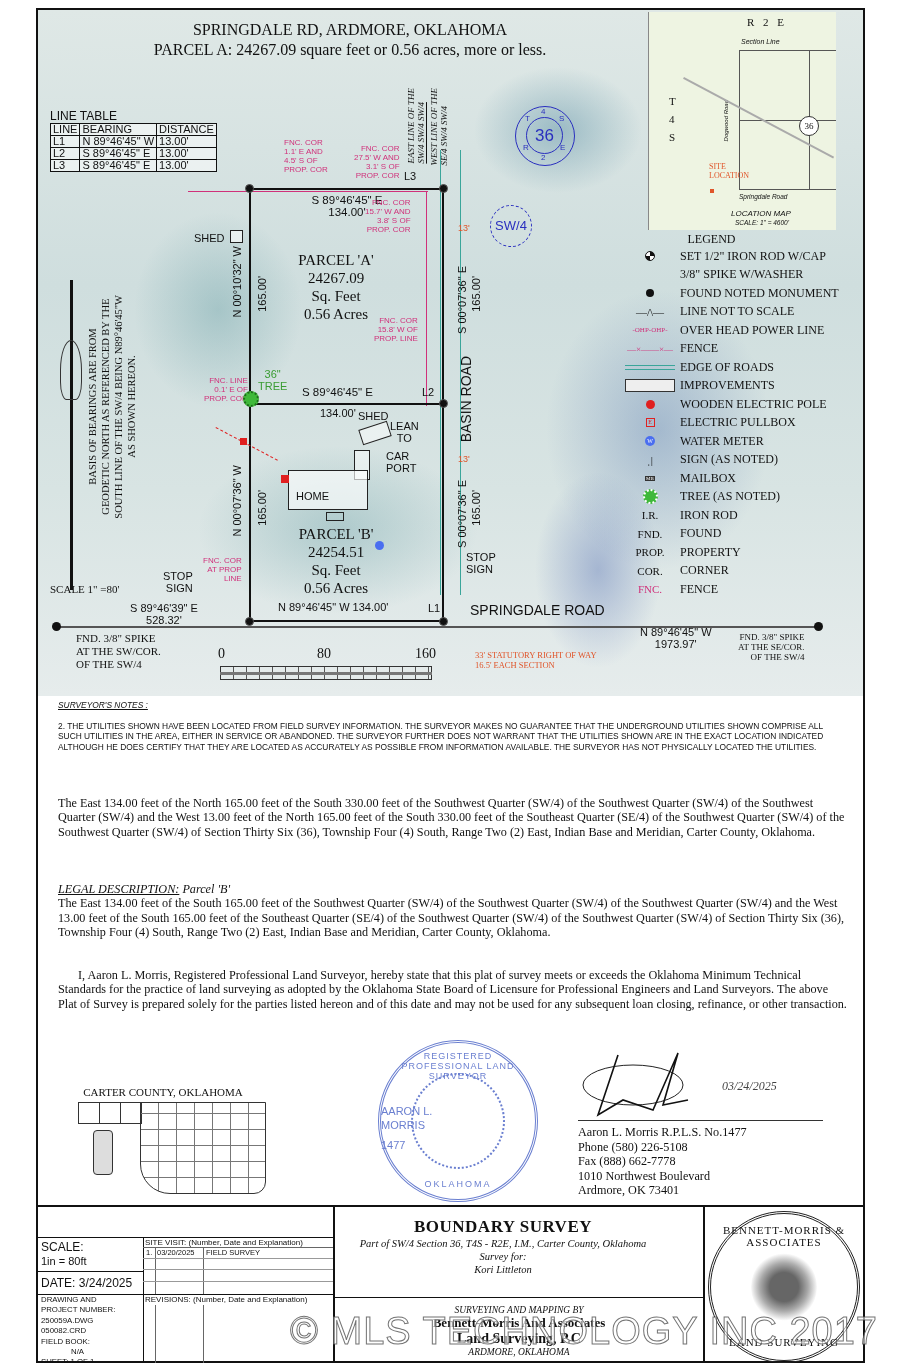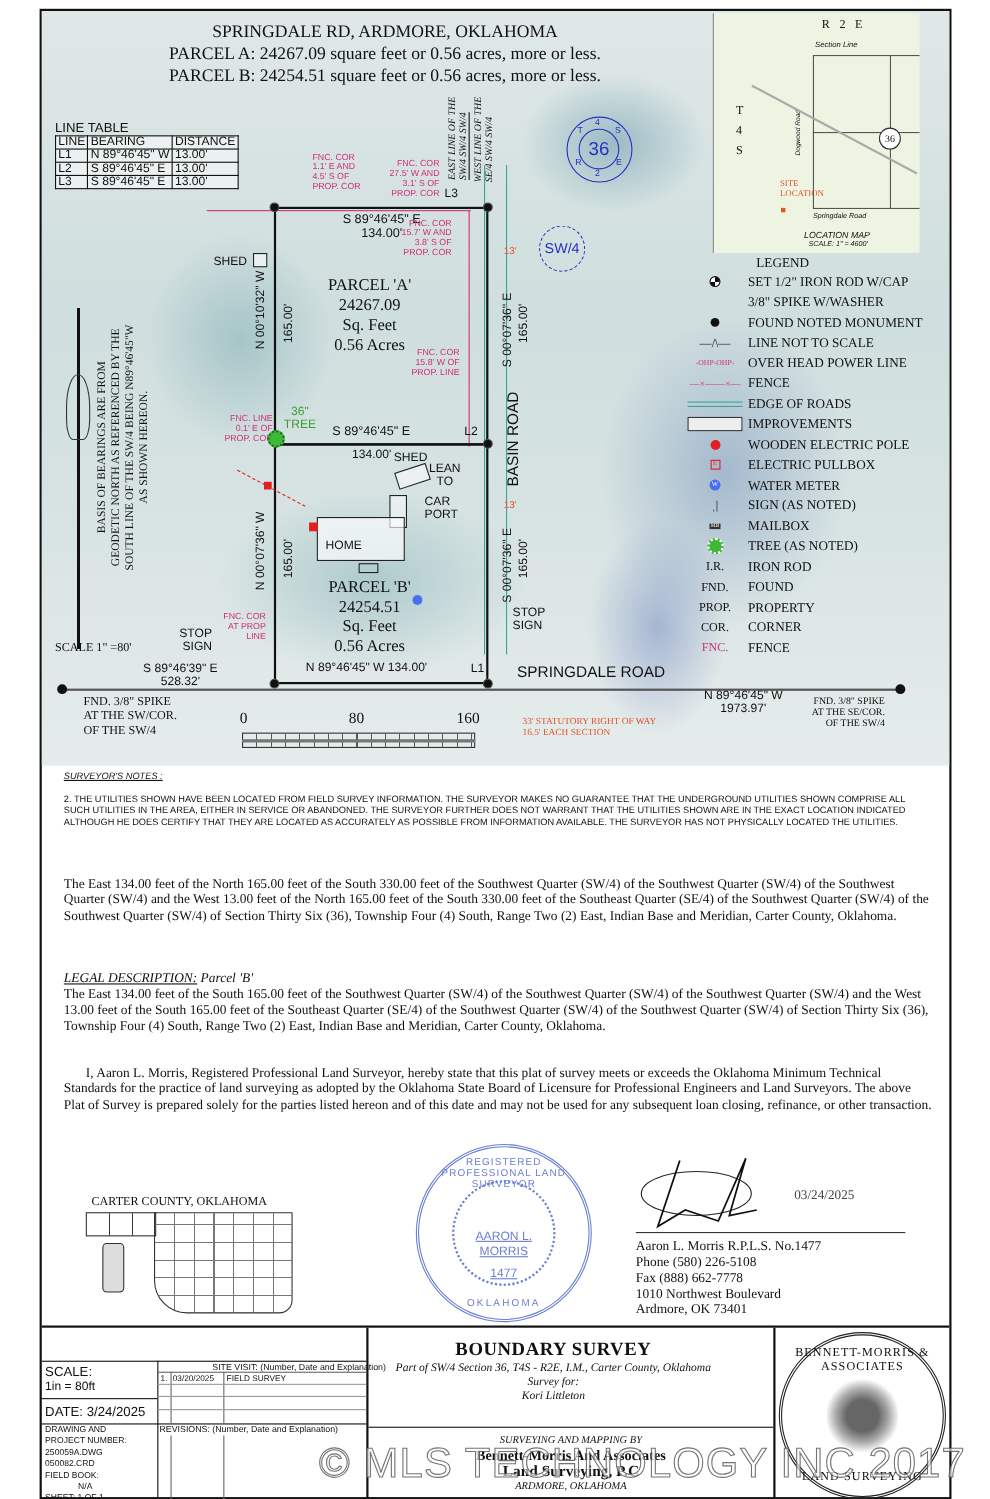--- a/index.html
+++ b/index.html
@@ -47,21 +47,20 @@
 </head>
 <body>
 
 <div class="sheet">
 
   <div class="map">
 
     <div class="title-block" style="padding-left:0; width:600px; left:12px;">
       <div>SPRINGDALE RD, ARDMORE, OKLAHOMA</div>
       <div>PARCEL A: 24267.09 square feet or 0.56 acres, more or less.</div>
-      <div>PARCEL B: 24254.51 square feet or 0.56 acres, more or less.</div>
     </div>
 
     <div class="abs" style="left:12px; top:100px;">
       <div class="sans" style="font-size:12px; line-height:13px;">LINE TABLE</div>
       <table class="lt">
         <tbody>
             <tr>
           <td>LINE</td>
           <td>BEARING</td>
           <td>DISTANCE</td>
@@ -422,35 +421,35 @@
 
   <div class="abs" style="left:40px; top:1076px; width:190px; height:110px;">
     <div style="font-size:11px; text-align:center; width:170px;">CARTER COUNTY, OKLAHOMA</div>
     <div class="abs" style="left:0; top:16px; width:64px; height:22px; border:1px solid #333; background:repeating-linear-gradient(90deg, transparent 0 20px, #333 20px 21px);"></div>
     <div class="abs" style="left:62px; top:16px; width:126px; height:92px; border:1px solid #333; border-radius:0 0 12px 30px; background:repeating-linear-gradient(90deg, transparent 0 17px, #777 17px 18px), repeating-linear-gradient(0deg, transparent 0 15px, #777 15px 16px);"></div>
     <div class="abs" style="left:15px; top:44px; width:20px; height:45px; border:1px solid #333; border-radius:4px; background:#ddd;"></div>
   </div>
 
   <div class="abs" style="left:340px; top:1030px; width:160px; height:162px; border:3px double #6a7fd0; border-radius:50%; color:#6a7fd0;">
     <div class="abs" style="left:30px; top:30px; width:94px; height:96px; border:2px dotted #6a7fd0; border-radius:50%;"></div>
-    <div class="abs sans" style="left:0; width:154px; top:74px; text-align:center; font-size:11px; line-height:14px;text-decoration:underline;">
+    <div class="abs sans" style="left:0; width:154px; top:61px; font-size:11px; line-height:14px;">
       <div>AARON L.</div>
       <div>MORRIS</div>
       <div style="margin-top:6px;">1477</div>
     </div>
     <div class="abs sans" style="left:0; width:154px; top:8px; text-align:center; font-size:9px; letter-spacing:1px;">REGISTERED PROFESSIONAL LAND SURVEYOR</div>
     <div class="abs sans" style="left:0; width:154px; top:136px; text-align:center; font-size:9px; letter-spacing:2px;">OKLAHOMA</div>
   </div>
 
   <div class="abs" style="left:540px; top:1035px; width:280px;">
     <svg width="180" height="75" style="position:absolute; left:0; top:0;">
       <ellipse cx="55" cy="40" rx="50" ry="20" fill="none" stroke="#222" stroke-width="1"></ellipse>
       <path d="M40 10 L20 70 L45 55 L75 65 L100 8 L85 60 L110 55" fill="none" stroke="#111" stroke-width="1.6"></path>
     </svg>
-    <div class="abs" style="left:144px; top:34px; font-size:12px; color:#444;">03/24/2025</div>
+    <div class="abs" style="left:144px; top:34px; font-size:12px; font-style:italic; color:#444;">03/24/2025</div>
     <div class="abs" style="left:0; top:75px; width:245px; height:1px; background:#333;"></div>
     <div class="abs" style="left:0; top:80px; font-size:12.2px; line-height:14.5px;">
       <div>Aaron L. Morris R.P.L.S. No.1477</div>
       <div>Phone (580) 226-5108</div>
       <div>Fax (888) 662-7778</div>
       <div>1010 Northwest Boulevard</div>
       <div>Ardmore, OK 73401</div>
     </div>
   </div>
 
@@ -462,21 +461,21 @@
     <div class="tb-line" style="left:105px; top:30px; width:1px; height:130px;"></div>
 
     <div class="tb-cell sans" style="left:3px; top:33px; font-size:12px; line-height:14px;">
       <div>SCALE:</div>
       <div style="font-size:11px;">1in = 80ft</div>
     </div>
     <div class="tb-line" style="left:0; top:64px; width:105px; height:1px;"></div>
     <div class="tb-cell sans" style="left:3px; top:69px; font-size:12px;">DATE: 3/24/2025</div>
     <div class="tb-line" style="left:0; top:87px; width:295px; height:1px;"></div>
 
-    <div class="tb-cell sans" style="left:107px; top:31px; font-size:8px; line-height:9px;margin-left:48px;">SITE VISIT: (Number, Date and Explanation)</div>
+    <div class="tb-cell sans" style="left:107px; top:31px; font-size:8px; line-height:9px;">SITE VISIT: (Number, Date and Explanation)</div>
     <div class="tb-line" style="left:105px; top:40px; width:190px; height:1px; background:#666;"></div>
     <div class="tb-line" style="left:117px; top:40px; width:1px; height:47px; background:#666;"></div>
     <div class="tb-line" style="left:165px; top:40px; width:1px; height:47px; background:#666;"></div>
     <div class="tb-cell sans" style="left:108px; top:41px; font-size:7.5px;">1.</div>
     <div class="tb-cell sans" style="left:119px; top:41px; font-size:7.5px;">03/20/2025</div>
     <div class="tb-cell sans" style="left:168px; top:41px; font-size:7.5px;">FIELD SURVEY</div>
     <div class="tb-line" style="left:105px; top:51px; width:190px; height:1px; background:#999;"></div>
     <div class="tb-line" style="left:105px; top:62px; width:190px; height:1px; background:#999;"></div>
     <div class="tb-line" style="left:105px; top:74px; width:190px; height:1px; background:#999;"></div>
 

